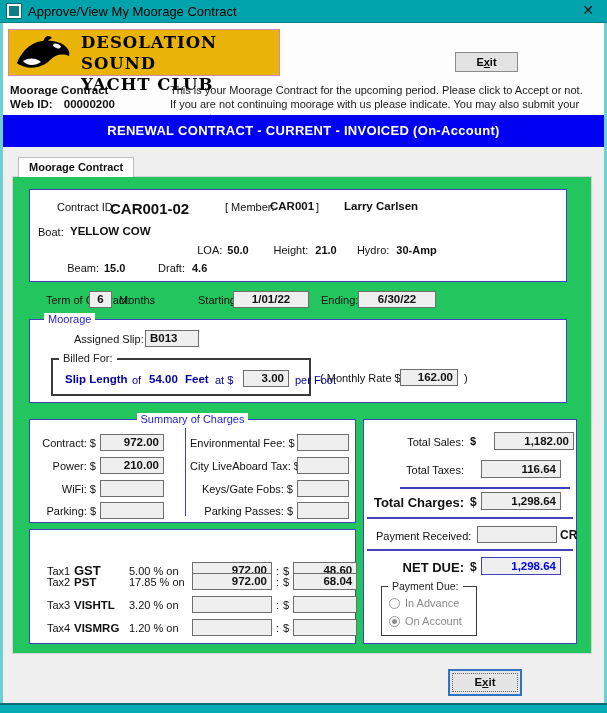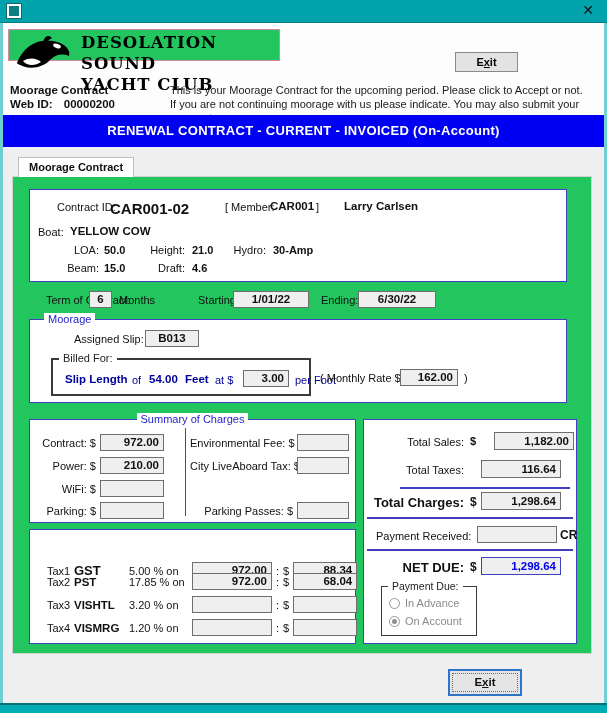--- a/index.html
+++ b/index.html
@@ -13,21 +13,21 @@
   .win-icon { position:absolute; left:7px; top:4px; width:14px; height:14px; border:2px solid #fff;
               background:#0e7e85; box-shadow:0 0 0 1px #14656a; }
   .title-text { position:absolute; left:28px; top:4px; font-size:13px; color:#000; }
   .close-btn { position:absolute; right:13px; top:2px; font-size:14px; color:#111; cursor:default; }
   
   .frame-bottom { position:absolute; left:0; bottom:0; width:607px; height:10px; background:#00adb4;
                   border-top:2px solid #0a7076; z-index:10; }
   
   .content { position:absolute; left:3px; top:23px; width:601px; height:680px; background:#efefef; }
   .header-white { position:absolute; left:0; top:0; width:601px; height:124px; background:#fdfdfd; }
-  .logo-box { position:absolute; left:5px; top:6px; width:272px; height:32px; background:#22c55e;
+  .logo-box { position:absolute; left:5px; top:6px; width:272px; height:47px; background:#eab308;
               border:1px solid #d089a8; }
   .logo-orca { position:absolute; left:4px; top:3px; width:62px; height:40px; }
   .club-name { position:absolute; left:72px; top:2px; font-family:"DejaVu Serif", serif;
                font-weight:bold; font-size:16.5px; letter-spacing:1px; line-height:21px; color:#000; }
   .btn { background:#e3e3e3; border:1px solid #8a8a8a; text-align:center; font-size:11px;
          font-weight:bold; color:#000; cursor:default; }
   .exit-top { position:absolute; left:452px; top:29px; width:63px; height:20px; line-height:18px; }
   .u { text-decoration:underline; }
   .b { font-weight:bold; }
   .hdr-label { position:absolute; left:7px; top:61px; font-weight:bold; font-size:11.5px; }
@@ -42,21 +42,21 @@
          border:1px solid #c0c0c0; border-bottom:none; font-weight:bold; font-size:11px; z-index:3; }
   .tab-page { position:absolute; left:9px; top:153px; width:580px; height:478px; background:#22c55e;
               border:1px solid #d2d2d2; }
   .navy-box { position:absolute; border:1px solid #3f3fbf; background:#fff; }
   .legend { position:absolute; top:-7px; background:#fff; padding:0 4px; font-size:11px; color:#2323cc; }
   .legend.dark { color:#222; }
   .abs { position:absolute; white-space:nowrap; }
   .vbox { background:#efefef; border:1px solid #6e6e6e; height:17px; line-height:15px;
           font-weight:bold; font-size:11.5px; text-align:right; padding:0 4px; }
   .vbox.c { text-align:center; padding:0 2px; }
-  .vbox.l { text-align:center; }
+  .vbox.l { text-align:left; }
   .netbox { border:1px solid #3f3fbf; color:#0000e8; }
   .navy-line { position:absolute; height:2px; background:#3f3fbf; }
   .row { position:absolute; display:flex; align-items:center; white-space:nowrap; }
   .lblr { text-align:right; }
   
   .chg-divider { position:absolute; left:155px; top:8px; bottom:6px; width:1px; background:#3f3fbf; }
   
   .radio { width:11px; height:11px; border:1px solid #9a9a9a; border-radius:50%; background:#fdfdfd;
            display:inline-block; vertical-align:-2px; }
   .radio.sel::after { content:''; display:block; width:5px; height:5px; border-radius:50%;
@@ -71,20 +71,21 @@
                  font-size:11.5px; }
   .navy { color:#00009a; }
 </style>
 </head>
 <body>
 
 <div class="window">
 
   <div class="titlebar">
     <span class="win-icon"></span>
+    <span class="title-text">Approve/View My Moorage Contract</span>
     <span class="close-btn">✕</span>
   </div>
 
   <div class="content">
     <div class="header-white"></div>
 
     <div class="logo-box">
       <svg class="logo-orca" viewBox="0 0 62 40">
         <path d="M4 30 C10 14 24 5 40 8 C52 10 58 17 56 23 C48 20 42 22 37 27 C30 35 14 38 4 30 Z" fill="#000"></path>
         <path d="M30 10 C31 3 36 1 39 5 C35 7 33 9 32 14 Z" fill="#000"></path>
@@ -120,21 +121,21 @@
         <span class="abs" style="left:27px; top:11px;">Contract ID:</span>
         <span class="abs b" style="left:80px; top:10px; font-size:15px;">CAR001-02</span>
         <span class="abs" style="left:195px; top:11px;">[ Member:</span>
         <span class="abs b" style="left:240px; top:10px; font-size:11.5px;">CAR001</span>
         <span class="abs" style="left:286px; top:11px;">]</span>
         <span class="abs b" style="left:314px; top:10px; font-size:11.5px;">Larry Carlsen</span>
 
         <span class="abs" style="left:8px; top:36px;">Boat:</span>
         <span class="abs b" style="left:40px; top:35px; font-size:11.5px;">YELLOW COW</span>
 
-        <div class="row" style="left:0; top:54px; width:530px;">
+        <div class="row" style="left:0; top:54px; width:530px;justify-content:center;">
           <span class="lblr" style="width:69px;">LOA:</span>
           <span class="b" style="width:45px; margin-left:5px;">50.0</span>
           <span class="lblr" style="width:36px;">Height:</span>
           <span class="b" style="width:36px; margin-left:7px;">21.0</span>
           <span class="lblr" style="width:38px;">Hydro:</span>
           <span class="b" style="margin-left:7px;">30-Amp</span>
         </div>
         <div class="row" style="left:0; top:72px; width:530px;">
           <span class="lblr" style="width:69px;">Beam:</span>
           <span class="b" style="width:45px; margin-left:5px;">15.0</span>
@@ -196,35 +197,39 @@
           </div>
 
         <div class="row" style="left:160px; top:14px;">
             <span class="lblr" style="width:103px;text-align:right;">Environmental Fee: $</span>
             <div class="vbox" style="width:52px; margin-left:4px;"></div>
           </div>
         <div class="row" style="left:160px; top:37px;">
             <span class="lblr" style="width:103px;">City LiveAboard Tax: $</span>
             <div class="vbox" style="width:52px; margin-left:4px;"></div>
           </div>
+        <div class="row" style="left:160px; top:60px;">
+            <span class="lblr" style="width:103px;">Keys/Gate Fobs: $</span>
+            <div class="vbox" style="width:52px; margin-left:4px;"></div>
+          </div>
         <div class="row" style="left:160px; top:82px;">
             <span class="lblr" style="width:103px;">Parking Passes: $</span>
             <div class="vbox" style="width:52px; margin-left:4px;"></div>
           </div>
       </div>
 
       <div class="navy-box" style="left:16px; top:352px; width:327px; height:115px;">
         <div class="row" style="left:17px; top:32px;">
             <span style="width:27px;">Tax1</span>
             <span class="b" style="width:55px; font-size:13px;">GST</span>
             <span style="width:63px;">5.00 % on</span>
             <div class="vbox" style="width:80px;">972.00</div>
             <span style="margin:0 4px;">:</span>
             <span style="margin-right:4px;">$</span>
-            <div class="vbox" style="width:64px;">88.34</div>
+            <div class="vbox" style="width:64px;">48.60</div>
           </div>
         <div class="row" style="left:17px; top:43px;">
             <span style="width:27px;">Tax2</span>
             <span class="b" style="width:55px; font-size:11.5px;">PST</span>
             <span style="width:63px;">17.85 % on</span>
             <div class="vbox" style="width:80px;">972.00</div>
             <span style="margin:0 4px;">:</span>
             <span style="margin-right:4px;">$</span>
             <div class="vbox" style="width:64px;">68.04</div>
           </div>

